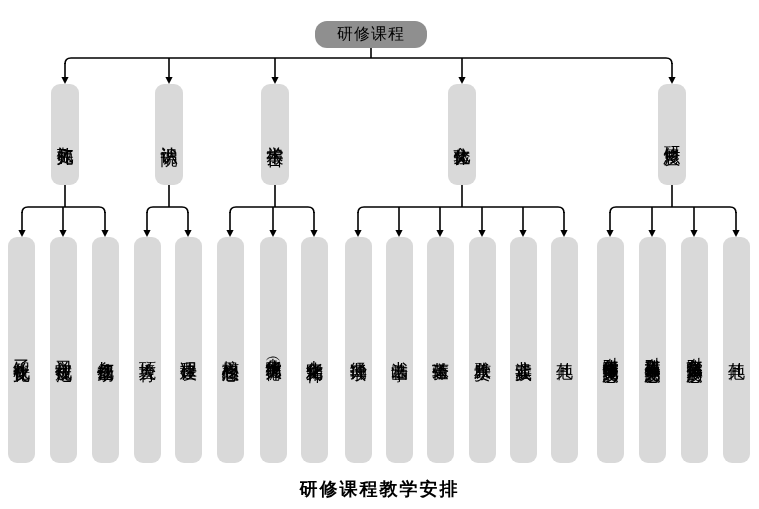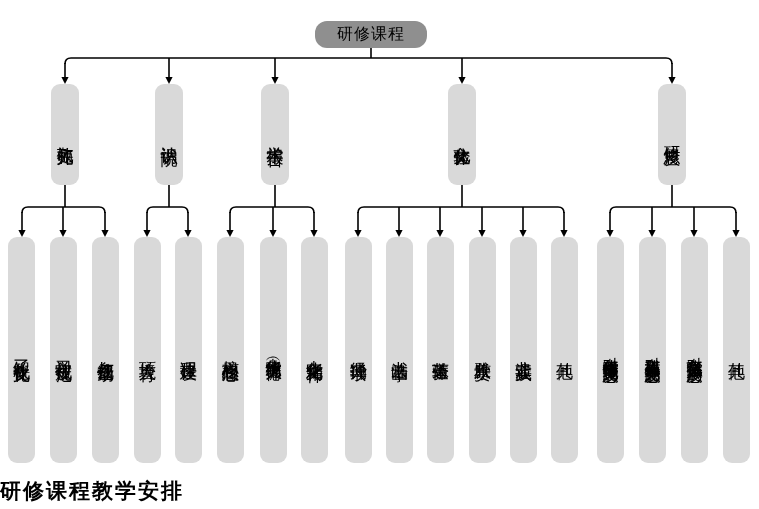--- a/index.html
+++ b/index.html
@@ -18,23 +18,23 @@
     position:absolute;background:#d9d9d9;border-radius:9px;
     display:flex;align-items:center;justify-content:center;
   }
   .branch{top:84px;width:28px;height:101px;}
   .leaf{top:237px;width:27px;height:226px;}
   .vtext{
     writing-mode:vertical-rl;text-orientation:mixed;
     font-size:17px;line-height:1;letter-spacing:1px;white-space:nowrap;
   }
   .caption{
-    position:absolute;left:0;top:477px;width:759px;text-align:left;
+    position:absolute;left:0;top:477px;width:759px;text-align:center;
     font-family:"DejaVu Serif","Liberation Serif",serif;
-    font-weight:bold;font-size:21px;letter-spacing:2px;
+    font-weight:bold;font-size:18px;letter-spacing:2px;
   }
 </style>
 </head>
 <body>
 
 <div class="canvas">
   <svg id="connectors" width="759" height="509">
       <line x1="371" y1="38" x2="371" y2="58" stroke="#000000" stroke-width="1.6"></line>
       <path d="M 65,64 Q 65,58 71,58 L 666,58 Q 672,58 672,64" fill="none" stroke="#000000" stroke-width="1.6"></path>
       <line x1="65" y1="63" x2="65" y2="78.5" stroke="#000000" stroke-width="1.6"></line>

